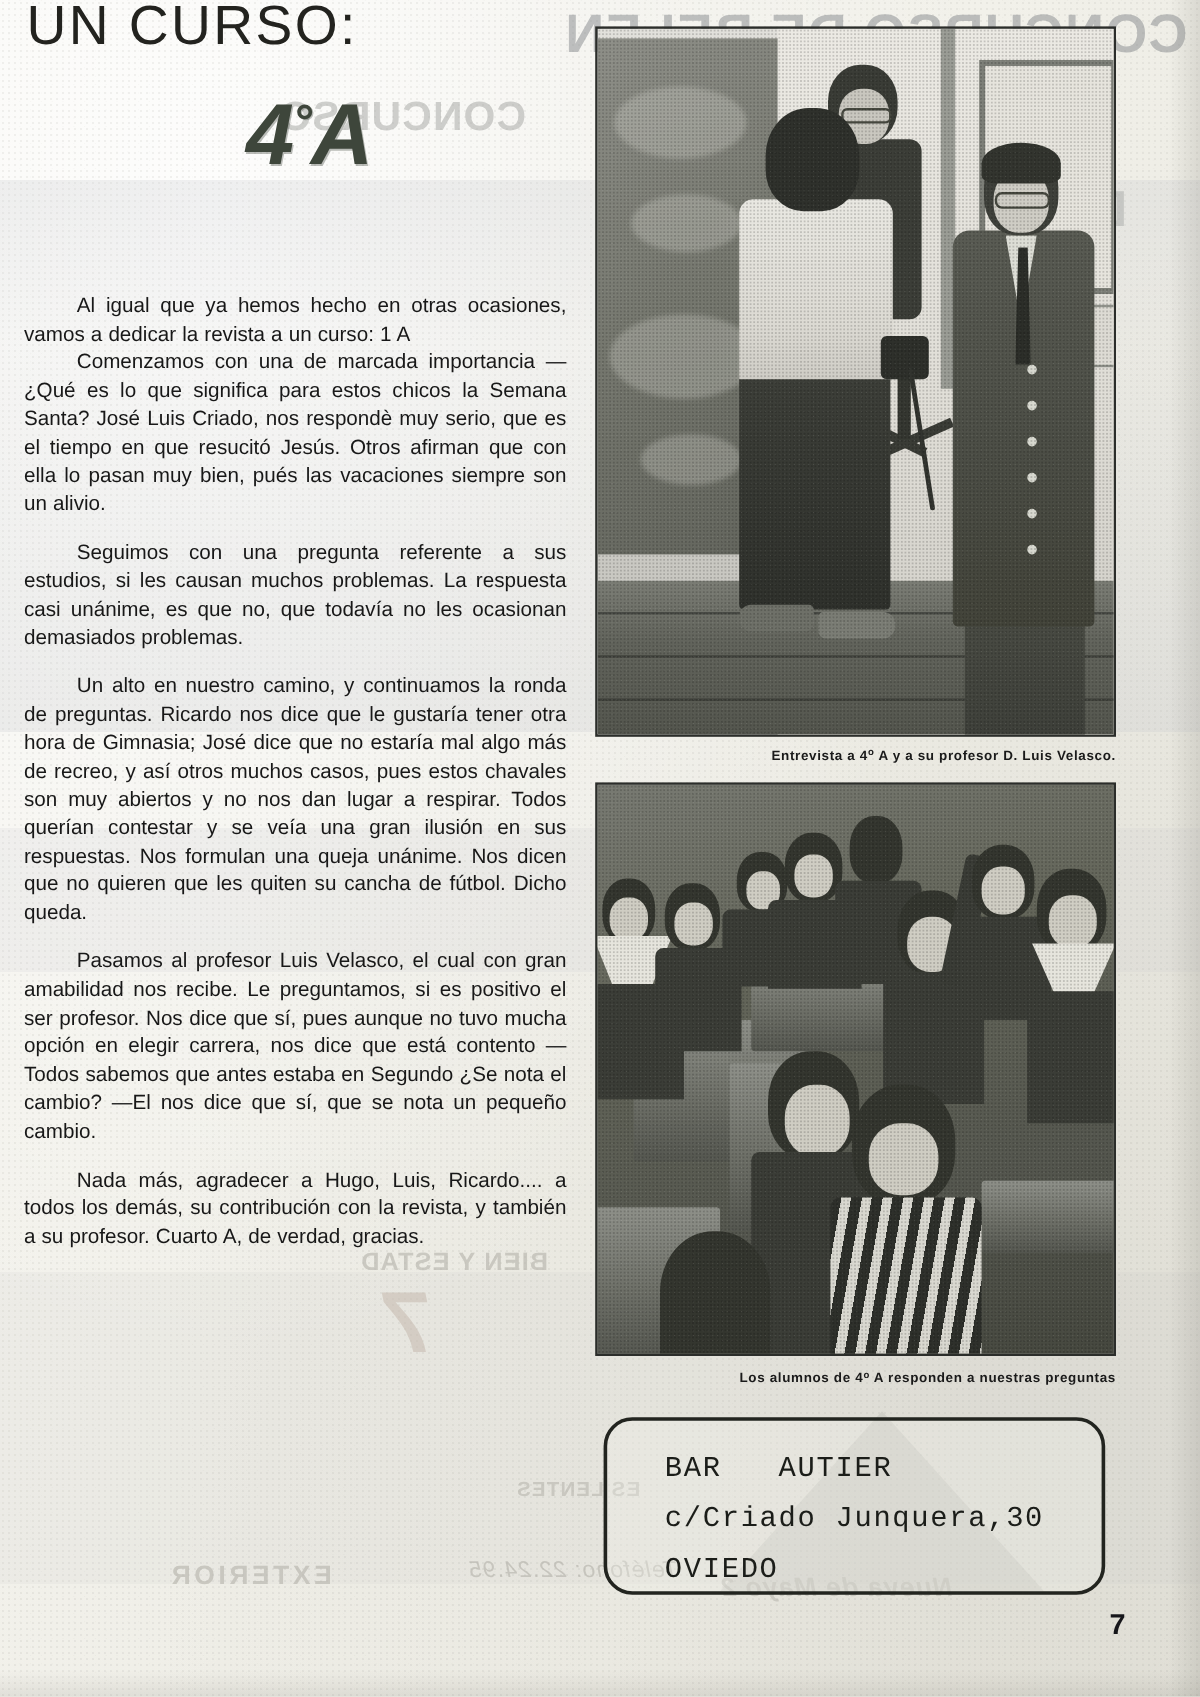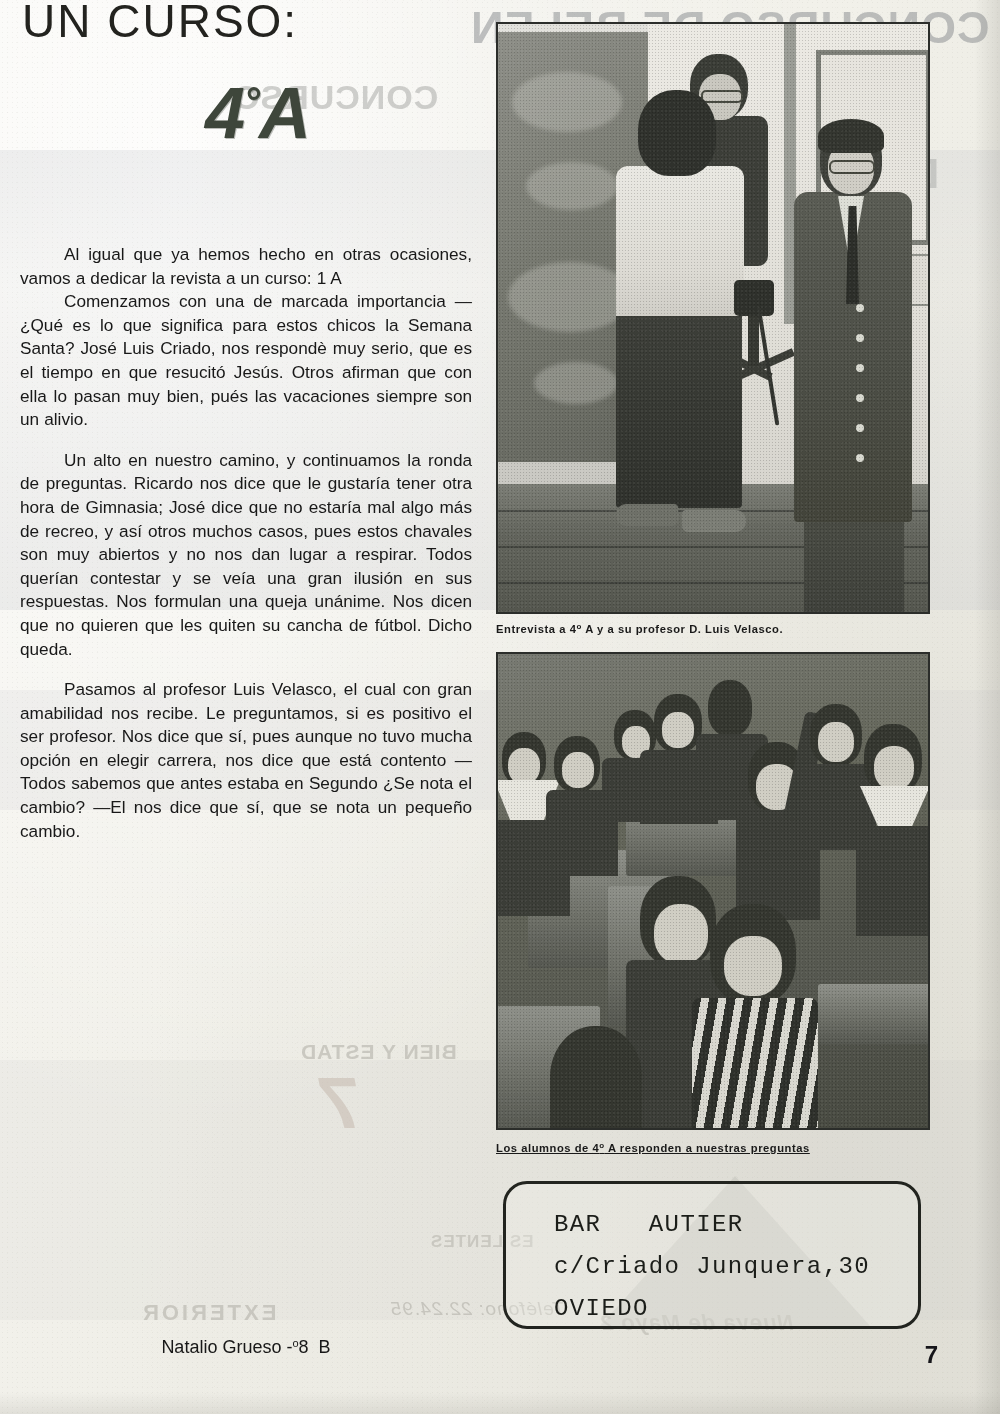--- a/index.html
+++ b/index.html
@@ -313,28 +313,28 @@
   }
   .arm-up {
     position: absolute; background: #3a3c36; border-radius: 6px;
   }
 
   
   .caption {
     position: absolute;
     left: 496px;
     width: 434px;
-    text-align: left;
+    text-align: right;
     font-size: 11.2px;
     font-weight: 700;
     letter-spacing: .55px;
     color: #1a1a1a;
   }
   .caption-1 { top: 622px; }
-  .caption-2 { top: 1141px; text-decoration: underline; }
+  .caption-2 { top: 1141px; }
   .caption .sup { font-size: 8px; vertical-align: 4px; }
 
   
   .ad-box {
     position: absolute;
     left: 503px; top: 1181px;
     width: 418px; height: 148px;
     border: 3px solid #22241f;
     border-radius: 24px;
     background: rgba(243,242,235,.30);
@@ -397,27 +397,26 @@
   <div class="bleed bleed-mayo">Nueva de Mayo 2</div>
 
   <div class="kicker">UN CURSO:</div>
   <div class="course-title">
     <span>4</span><span class="deg">°</span><span>A</span>
   </div>
 
   <div class="article">
     <p class="tight">Al igual que ya hemos hecho en otras ocasiones, vamos a dedicar la revista a un curso: 1   A</p>
     <p>Comenzamos con una de marcada importancia —¿Qué es lo que significa para estos chicos la Semana Santa? José Luis Criado, nos respondè muy serio, que es el tiempo en que resucitó Jesús. Otros afirman que con ella lo pasan muy bien, pués las vacaciones siempre son un alivio.</p>
+    <p>Seguimos con una pregunta referente a sus estudios, si les causan muchos problemas. La respuesta casi unánime, es que no, que todavía no les ocasionan demasiados problemas.</p>
     <p>Un alto en nuestro camino, y continuamos la ronda de preguntas. Ricardo nos dice que le gustaría tener otra hora de Gimnasia; José dice que no estaría mal algo más de recreo, y así otros muchos casos, pues estos chavales son muy abiertos y no nos dan lugar a respirar. Todos querían contestar y se veía una gran ilusión en sus respuestas. Nos formulan una queja unánime. Nos dicen que no quieren que les quiten su cancha de fútbol. Dicho queda.</p>
     <p>Pasamos al profesor Luis Velasco,  el cual con gran amabilidad nos recibe. Le preguntamos, si es positivo el ser profesor. Nos dice que sí, pues aunque no tuvo mucha opción en elegir carrera, nos dice que está contento —Todos sabemos que antes estaba en Segundo ¿Se nota el cambio? —El nos dice que sí, que se nota un pequeño cambio.</p>
-  </div>
-
-  <div class="byline">
-    <span>Natalio Grueso -</span><span class="sup">o</span><span>8</span>&nbsp;&nbsp;<span>B</span>
-  </div>
+    <p>Nada más, agradecer a Hugo, Luis, Ricardo.... a todos   los demás, su contribución con la revista, y también a su profesor. Cuarto A, de verdad, gracias.</p>
+  </div>
+
 
   <div class="photo photo-top">
     <div class="blackboard">
       <div class="chalk-smudge" style="left:14px;  top:40px;  width:110px; height:60px;"></div>
       <div class="chalk-smudge" style="left:28px;  top:130px; width:92px;  height:48px;"></div>
       <div class="chalk-smudge" style="left:10px;  top:230px; width:124px; height:70px;"></div>
       <div class="chalk-smudge" style="left:36px;  top:330px; width:84px;  height:42px;"></div>
     </div>
     <div class="wall-light"></div>
     <div class="door-frame"></div>

